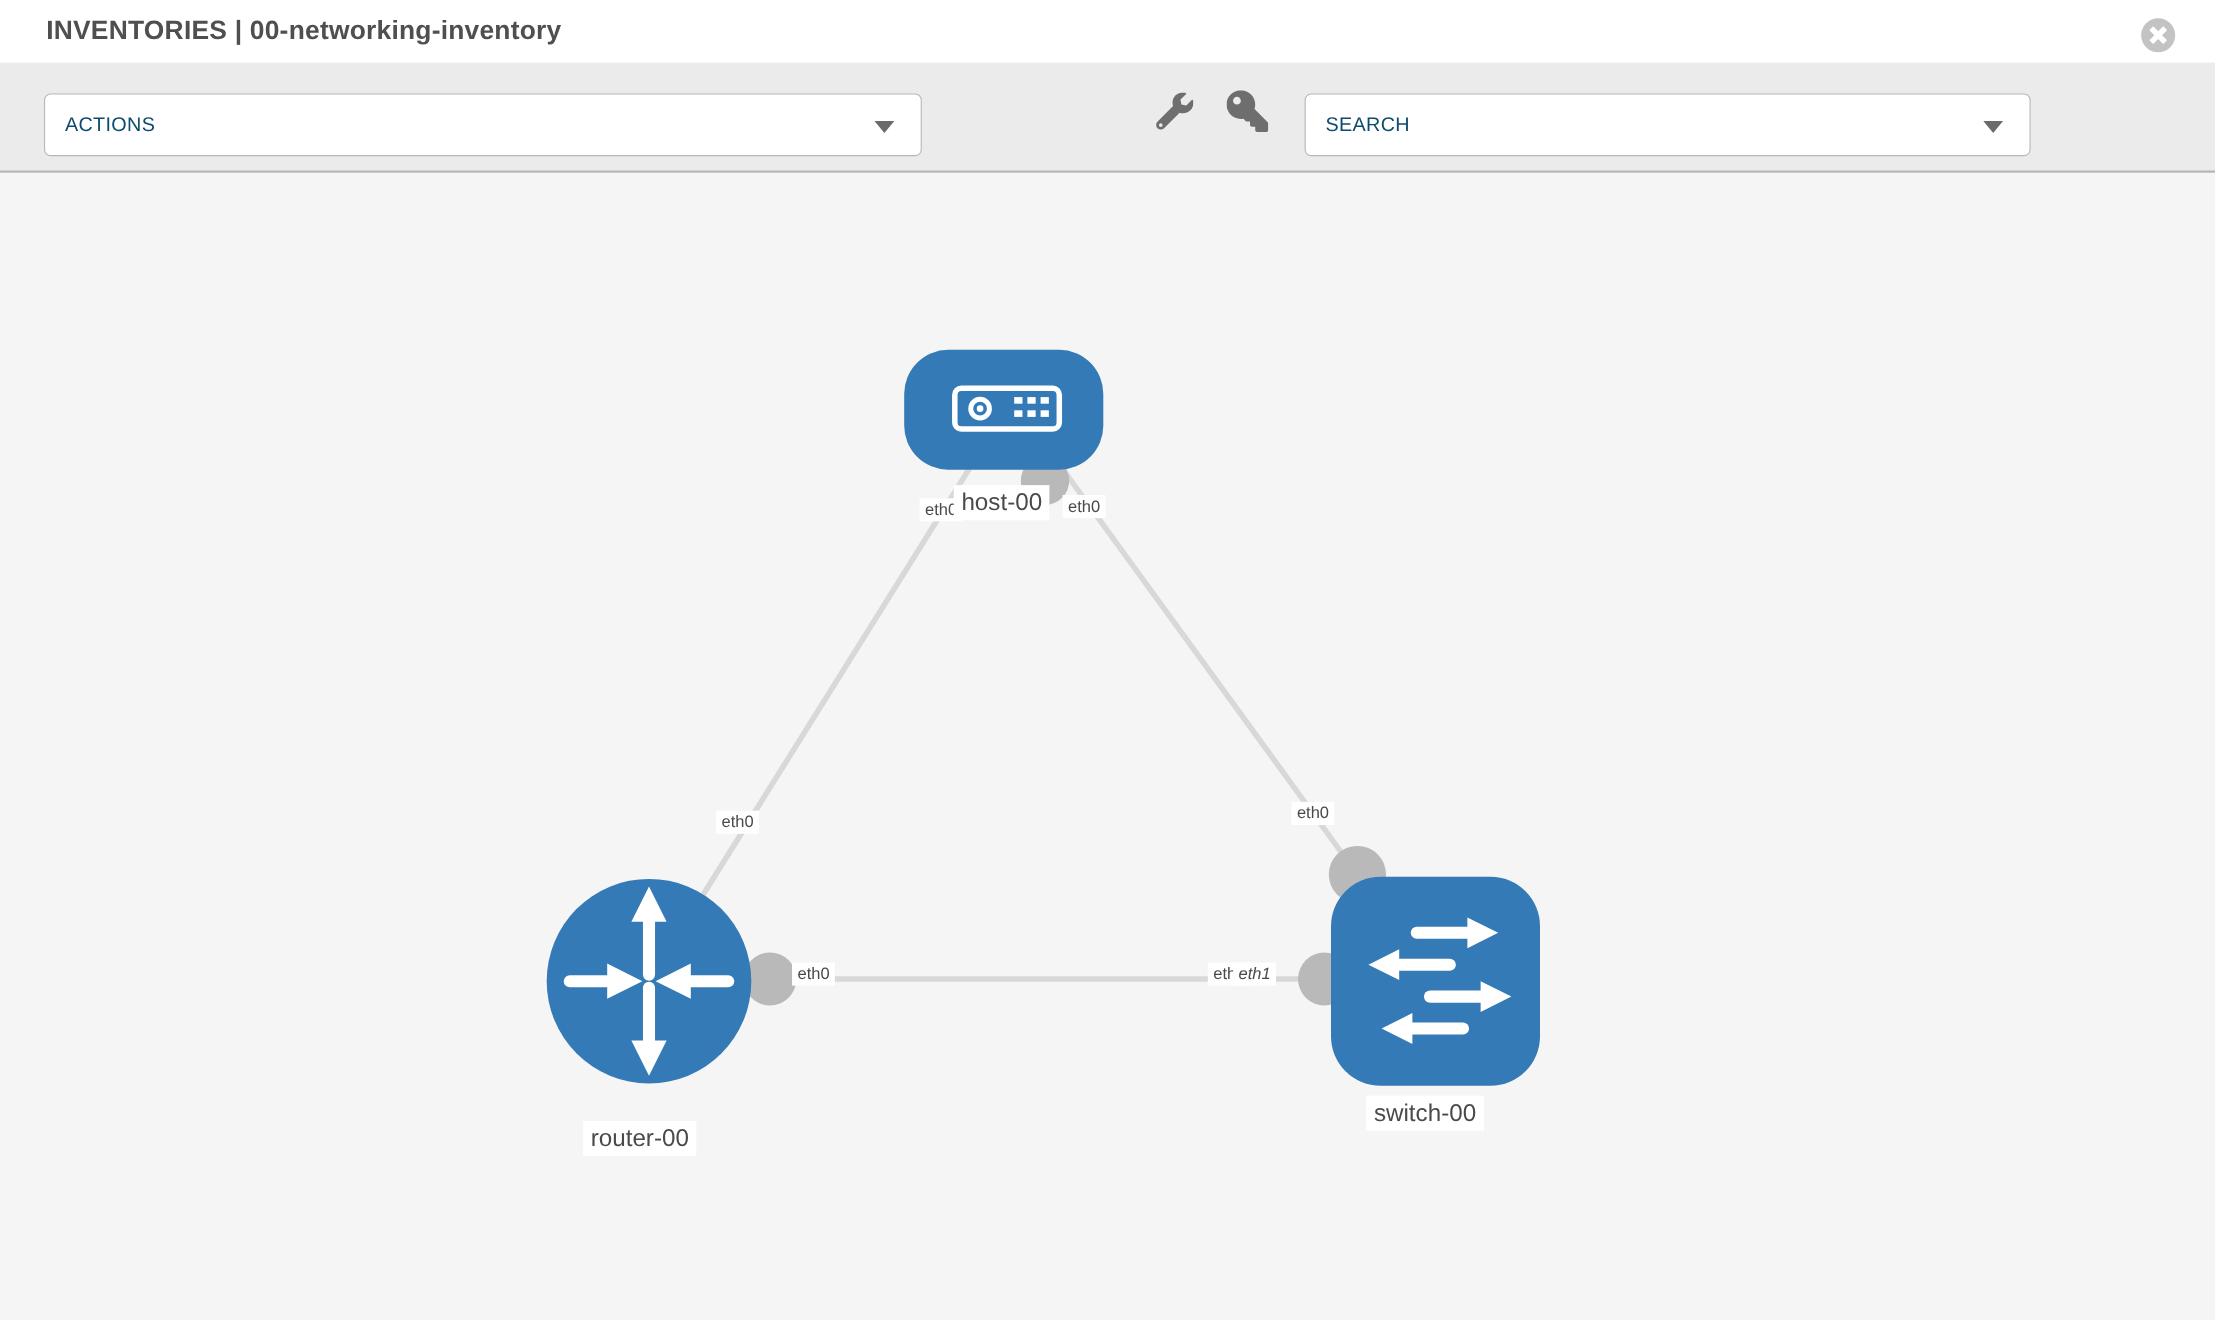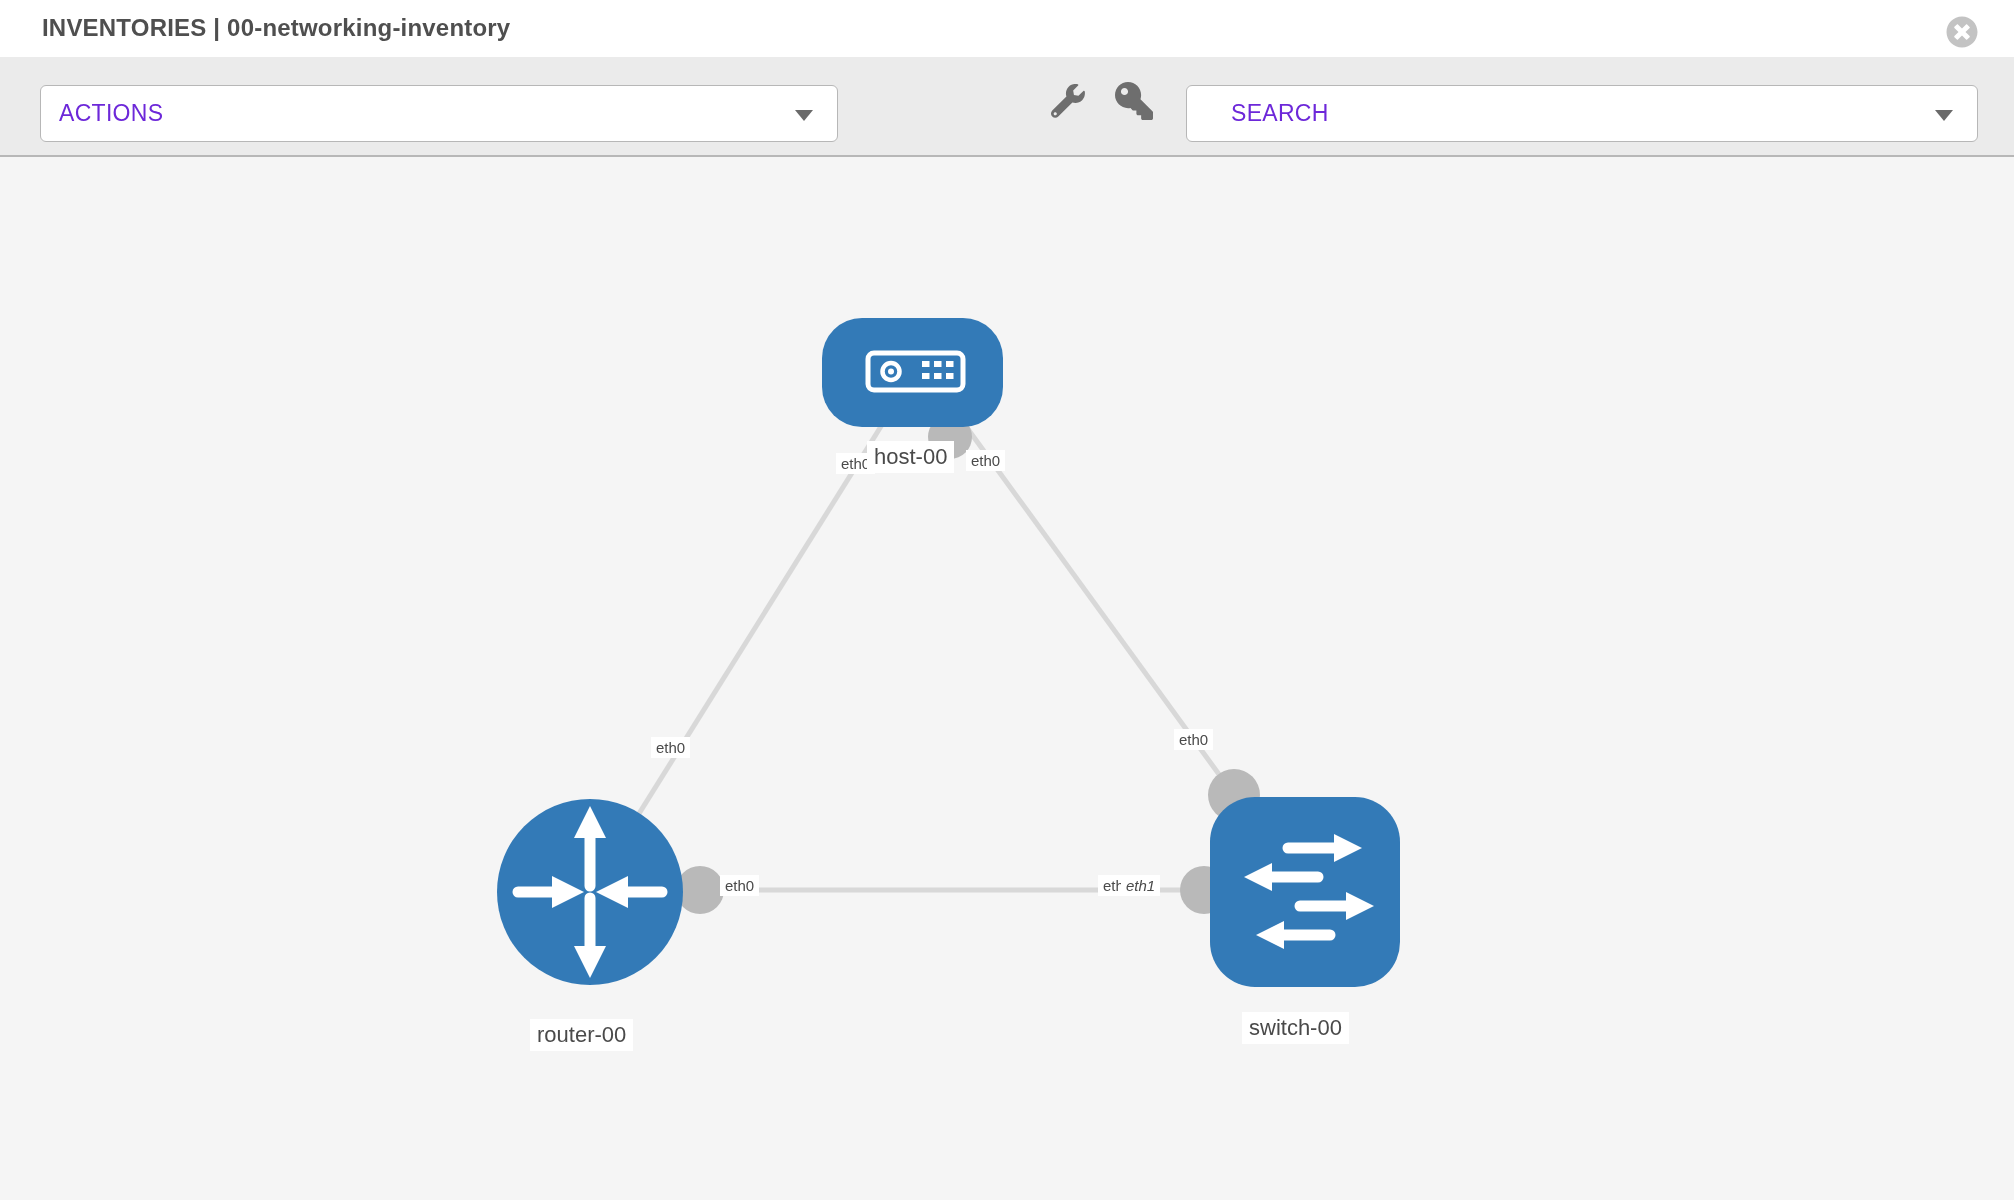--- a/index.html
+++ b/index.html
@@ -29,29 +29,29 @@
   .toolbar{
     position:absolute;left:0;top:57px;width:2014px;height:98px;
     background:#ebebeb;border-bottom:2px solid #b7b7b7;z-index:30;
   }
   .dropdown{
     position:absolute;top:28px;height:57px;box-sizing:border-box;
     background:#fff;border:1px solid #b7b7b7;border-radius:6px;
     display:flex;align-items:center;cursor:pointer;
   }
   .dropdown .dd-label{
-    margin-left:18px;font-size:23px;color:#6d28d9;letter-spacing:.3px;
+    margin-left:18px;font-size:18px;color:#0c4a6e;letter-spacing:.3px;
   }
   .dd-caret{
     position:absolute;right:24px;top:24px;width:0;height:0;
     border-left:9px solid transparent;border-right:9px solid transparent;
     border-top:11px solid #6a6a6a;
   }
   .dd-actions{left:40px;width:798px;}
-  .dd-search{left:1186px;width:792px;padding-left:26px;}
+  .dd-search{left:1186px;width:660px;}
   .tool-btn{
     position:absolute;top:22px;width:44px;height:44px;border:none;background:transparent;
     padding:0;cursor:pointer;display:flex;align-items:center;justify-content:center;
   }
   .tool-btn.wrench{left:1046px;}
   .tool-btn.key{left:1112px;}
 
   
   .canvas{position:absolute;left:0;top:157px;width:2014px;height:1043px;background:#f5f5f5;z-index:1;}
   .topo-svg{position:absolute;left:0;top:0;z-index:2;}
@@ -167,21 +167,21 @@
 
   <div class="if-label" style="left:836px;top:453px;">eth0</div>
   <div class="node-label" style="left:867px;top:441px;">host-00</div>
   <div class="if-label" style="left:966px;top:450px;">eth0</div>
   <div class="if-label" style="left:651px;top:737px;">eth0</div>
   <div class="if-label" style="left:1174px;top:729px;">eth0</div>
   <div class="if-label" style="left:720px;top:875px;">eth0</div>
   <div class="if-label" style="left:1098px;top:875px;">eth0</div>
   <div class="if-label" style="left:1121px;top:875px;font-style:italic;">eth1</div>
   <div class="node-label" style="left:530px;top:998px;margin-top:21px;">router-00</div>
-  <div class="node-label" style="left:1242px;top:996px;margin-top:16px;">switch-00</div>
+  <div class="node-label" style="left:1242px;top:996px;">switch-00</div>
 
   <div class="header">
     <div class="title">INVENTORIES | 00-networking-inventory</div>
     <button class="close-btn">
       <svg width="32" height="32" viewBox="0 0 512 512">
         <path fill="#c3c3c3" d="M256 8C119 8 8 119 8 256s111 248 248 248 248-111 248-248S393 8 256 8zm121.6 313.1c4.7 4.7 4.7 12.3 0 17L338 377.6c-4.7 4.7-12.3 4.7-17 0L256 312l-65.1 65.6c-4.7 4.7-12.3 4.7-17 0L134.4 338c-4.7-4.7-4.7-12.3 0-17l65.6-65-65.6-65.1c-4.7-4.7-4.7-12.3 0-17l39.6-39.6c4.7-4.7 12.3-4.7 17 0l65 65.7 65.1-65.6c4.7-4.7 12.3-4.7 17 0l39.6 39.6c4.7 4.7 4.7 12.3 0 17L312 256l65.6 65.1z"></path>
       </svg>
     </button>
   </div>
 

